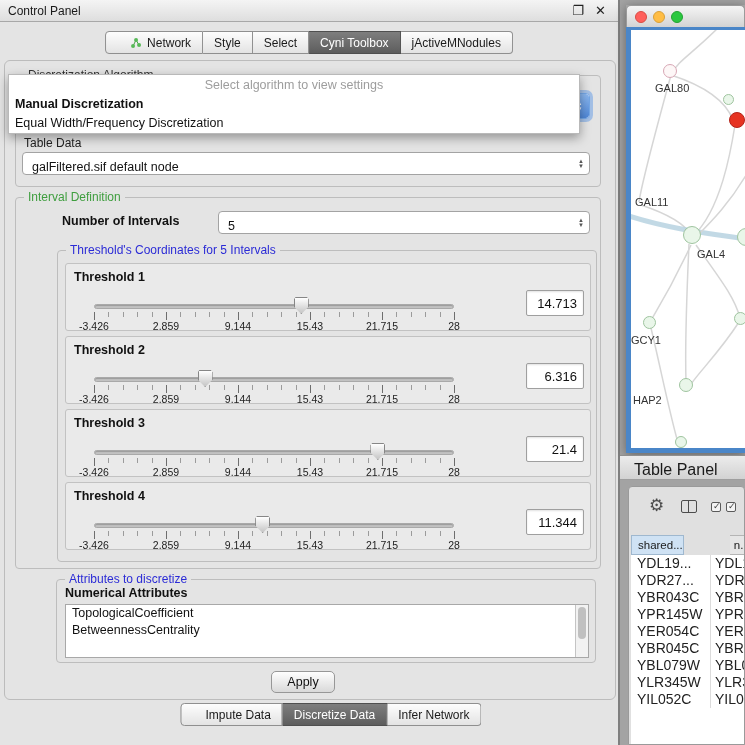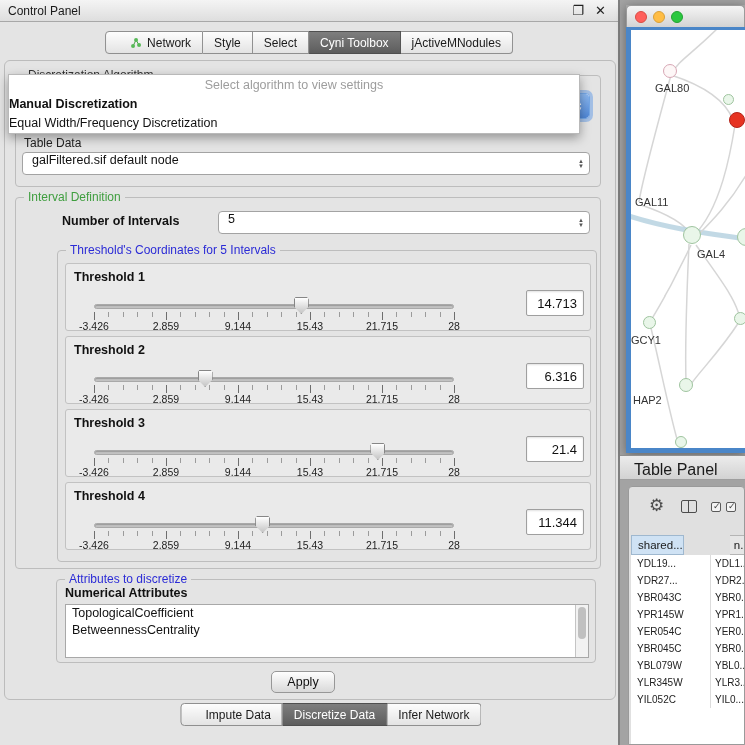--- a/index.html
+++ b/index.html
@@ -26,39 +26,39 @@
   .tab-icon { display:inline-flex; width:12px; height:12px; }
 
   .content-frame { position:absolute; left:4px; top:60px; width:612px; height:640px; border:1px solid #bcbcbc; border-radius:6px; background:#e4e4e4; }
 
   .groupbox { position:absolute; border:1px solid #bdbdbd; border-radius:4px; }
   .groupbox > .legend { position:absolute; top:-8px; left:8px; background:#e4e4e4; padding:0 4px; font-size:12px; color:#333; white-space:nowrap; }
   .legend.green { color:#3f9e3f; }
   .legend.blue { color:#2b2bd6; }
 
   
-  .combo { position:absolute; background:#fff; border:1px solid #a3a3a3; border-radius:4px; font-size:12.5px; color:#111; display:flex; align-items:flex-start; padding:0 22px 0 9px; overflow:hidden; }
+  .combo { position:absolute; background:#fff; border:1px solid #a3a3a3; border-radius:4px; font-size:12.5px; color:#111; display:flex; align-items:flex-end; padding:0 22px 0 9px; overflow:hidden; }
   .combo .spinner { position:absolute; right:5px; top:50%; transform:translateY(-50%); display:flex; flex-direction:column; line-height:5px; color:#555; }
   .spinner::before { content:"▲"; font-size:6px; }
   .spinner::after { content:"▼"; font-size:6px; }
   .combo.focused { border-color:#74a7e6; box-shadow:0 0 0 3px rgba(110,160,230,.55); }
   .combo.focused .combo-btn { position:absolute; right:0; top:0; bottom:0; width:20px; background:linear-gradient(#8ab6ee,#4f87d6); border-left:1px solid #6d9bd8; border-radius:0 3px 3px 0; }
   .combo.focused .combo-btn::before { content:"▲\A▼"; white-space:pre; color:#fff; font-size:6px; line-height:6px; display:block; text-align:center; margin-top:6px; }
   .combo .placeholder-text { color:#999; }
 
   
   #algo-group { left:10px; top:14px; width:586px; height:112px; }
   #algo-combo { left:6px; top:17px; width:568px; height:26px; }
   #table-data-label { position:absolute; left:8px; top:60px; font-size:12px; color:#222; }
   #table-combo { left:6px; top:76px; width:568px; height:23px; }
 
   
   .dropdown-popup { position:absolute; left:8px; top:74px; width:572px; height:60px; background:#fff; border:1px solid #b9b9b9; box-shadow:0 4px 10px rgba(0,0,0,.35); z-index:50; }
   .dd-placeholder { height:20px; line-height:20px; text-align:center; color:#9d9d9d; font-size:12.5px; }
-  .dd-item { height:19px; line-height:19px; font-size:12.5px; color:#111; }
+  .dd-item { height:19px; line-height:19px; padding-left:6px; font-size:12.5px; color:#111; }
   .dd-item.bold { font-weight:bold; }
 
   
   #interval-group { left:10px; top:136px; width:586px; height:372px; }
   #noi-label { position:absolute; left:46px; top:16px; font-size:12.5px; font-weight:bold; color:#111; }
   #noi-combo { left:202px; top:13px; width:372px; height:23px; }
   #thr-group { left:41px; top:52px; width:540px; height:312px; }
 
   .thr-panel { position:absolute; left:7px; width:526px; height:68px; background:#eaeaea; border:1px solid #c2c2c2; border-radius:3px; }
   .thr-label { position:absolute; left:8px; top:6px; font-size:12.5px; font-weight:bold; color:#111; }
@@ -109,21 +109,21 @@
   .gear-icon::before { content:"⚙"; font-size:17px; color:#4c4c4c; line-height:18px; }
   .columns-icon { position:absolute; left:52px; top:13px; width:16px; height:13px; border:1.5px solid #4c4c4c; border-radius:2px; background:linear-gradient(90deg,transparent 6px,#4c4c4c 6px,#4c4c4c 7.5px,transparent 7.5px); }
   .check-icon { position:absolute; top:15px; width:10px; height:10px; border:1px solid #5a5a5a; border-radius:2px; background:#f4f4f4; }
   .check-icon::before { content:"✓"; position:absolute; left:1px; top:-2px; font-size:9px; color:#444; }
   .check-1 { left:82px; } .check-2 { left:97px; }
 
   .tp-header { position:absolute; top:48px; left:2px; right:0; height:20px; display:flex; font-size:11.5px; color:#1a1a1a;gap:46px; }
   .tp-col1 { width:80px; background:#cfe2f4; border:1px solid #9fb8cf; line-height:18px; padding-left:6px; }
   .tp-col2 { flex:1; background:#e6e6e6; border:1px solid #b5b5b5; border-left:none; line-height:18px; padding-left:4px; }
   .tp-rows { position:absolute; top:68px; left:2px; right:0; bottom:0; background:#fff; overflow:hidden; }
-  .tp-row { display:flex; height:17px; font-size:10px; color:#222; }
+  .tp-row { display:flex; height:17px; font-size:14px; color:#222; }
   .tp-row .cell1 { width:80px; padding-left:6px; line-height:17px; border-right:1px solid #dcdcdc; overflow:hidden; }
   .tp-row .cell2 { flex:1; padding-left:4px; line-height:17px; overflow:hidden; }
 </style>
 </head>
 <body>
 
 <div class="screen">
 
   <div class="control-panel">
 

